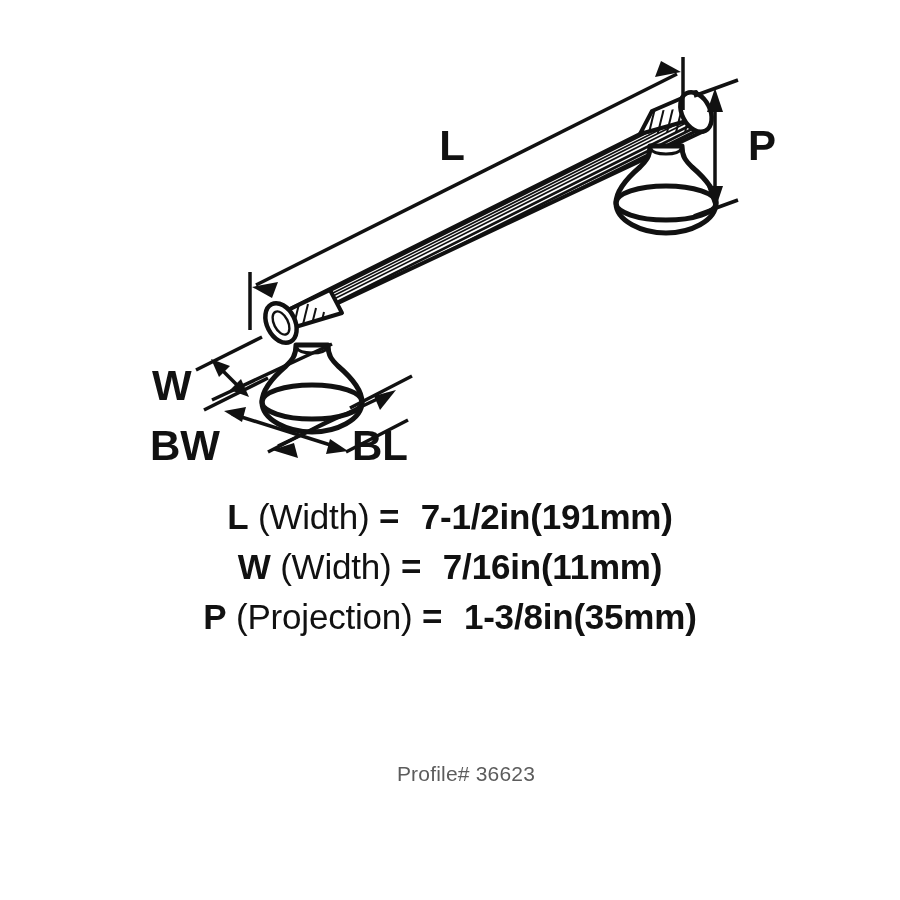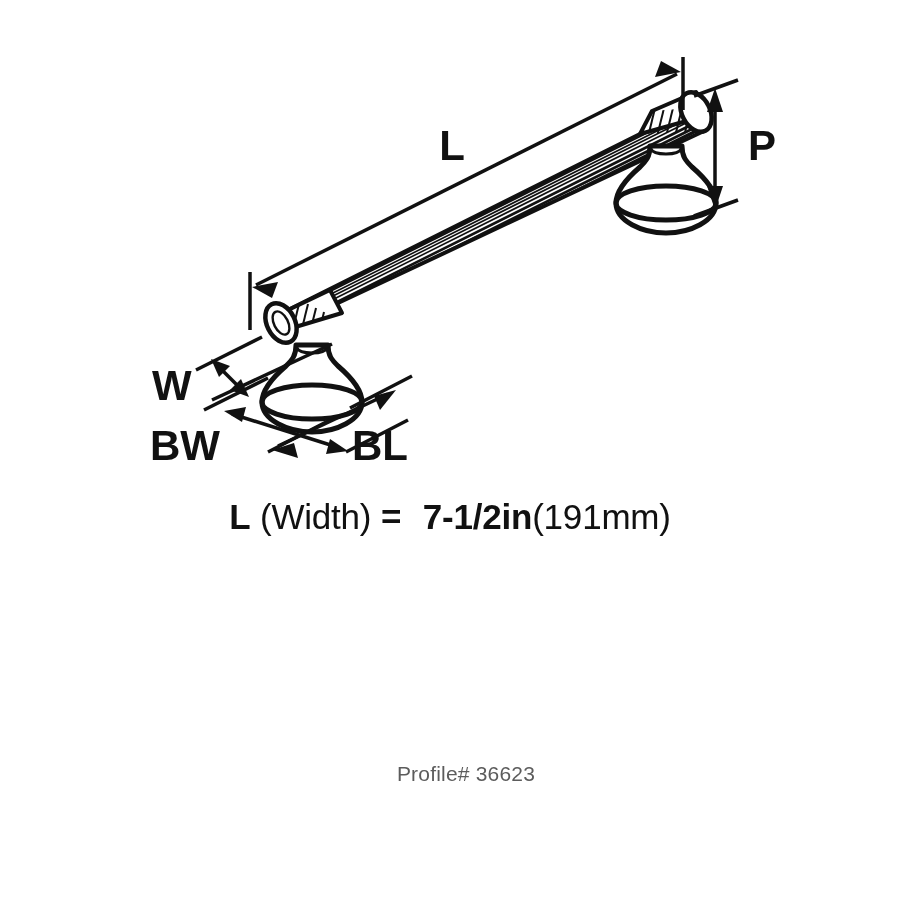--- a/index.html
+++ b/index.html
@@ -38,21 +38,21 @@
     font-size:35px;
     line-height:50px;
     color:#111111;
     white-space:nowrap;
     letter-spacing:-0.2px;
   }
   .spec-line .k{font-weight:700;}
   .spec-line .n{font-weight:400;}
   .spec-line .eq{font-weight:700;}
   .spec-line .v{font-weight:700;margin-left:12px;}
-  .spec-line .mm{font-weight:400;}
+  .spec-line .mm{font-weight:700;}
 
   #profile{
     position:absolute;
     left:16px;top:760px;
     width:900px;
     text-align:center;
     font-size:21px;
     line-height:28px;
     color:#5c5c5c;
     font-weight:400;
@@ -230,17 +230,23 @@
 
         <text class="dim-label" x="352" y="460" font-size="42" text-anchor="start">BL</text>
       </g>
     </svg>
   </div>
 
   <div id="specs">
     <div class="spec-line">
       <span class="k">L</span><span>&nbsp;</span><span class="n">(Width)</span><span>&nbsp;</span><span class="eq">=</span><span>&nbsp;</span><span class="v">7-1/2in</span><span class="mm">(191mm)</span>
     </div>
+    <div class="spec-line">
+      <span class="k">W</span><span>&nbsp;</span><span class="n">(Width)</span><span>&nbsp;</span><span class="eq">=</span><span>&nbsp;</span><span class="v">7/16in</span><span class="mm">(11mm)</span>
+    </div>
+    <div class="spec-line">
+      <span class="k">P</span><span>&nbsp;</span><span class="n">(Projection)</span><span>&nbsp;</span><span class="eq">=</span><span>&nbsp;</span><span class="v">1-3/8in</span><span class="mm">(35mm)</span>
+    </div>
   </div>
 
   <div id="profile">Profile# 36623</div>
 
 </div>
 
 </body></html>

